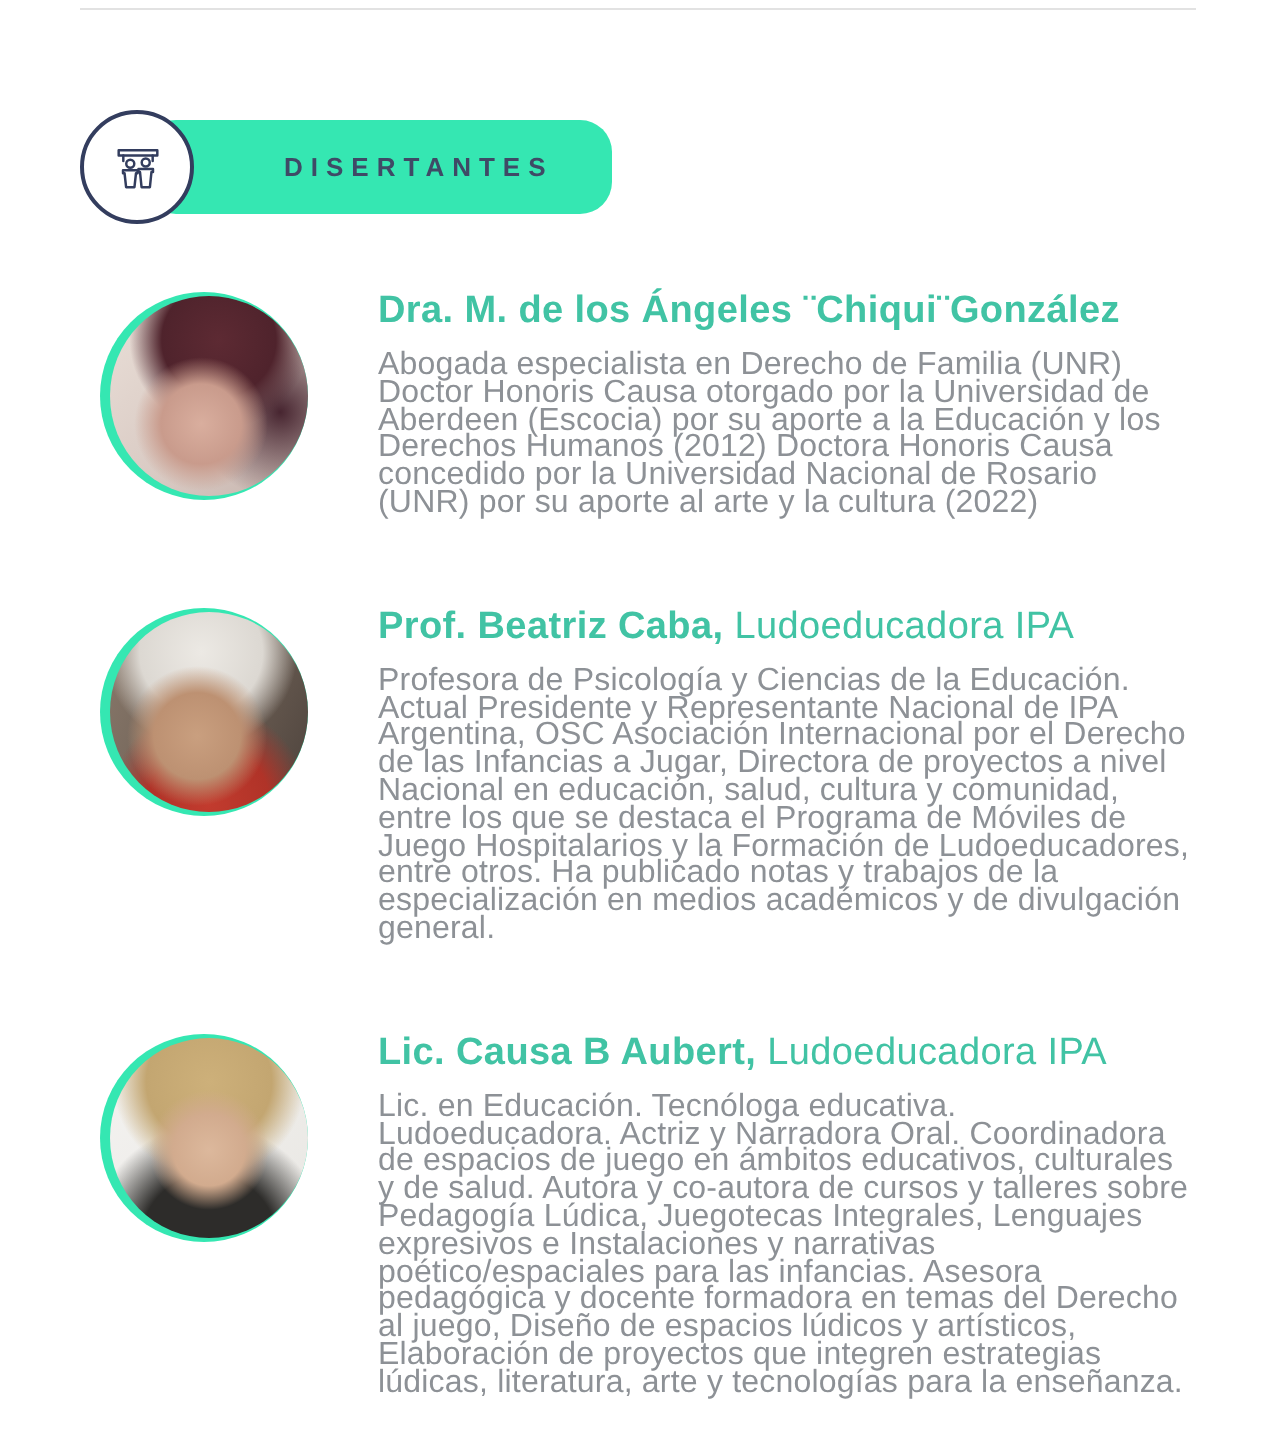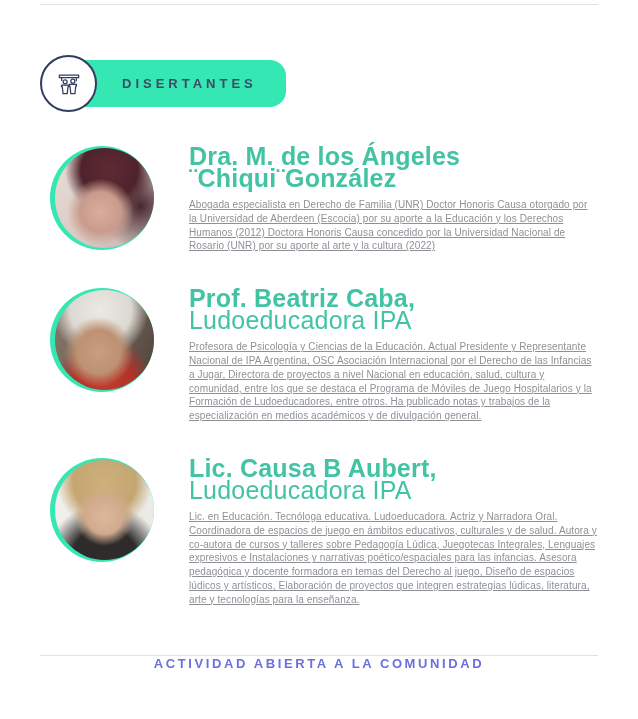--- a/index.html
+++ b/index.html
@@ -17,21 +17,21 @@
   }
   .rule-top { margin-top:4px; }
 
   
   .badge-wrap {
     position:relative;
     margin:50px 0 0 40px;
     height:58px; width:300px;
   }
   .badge-pill {
-    position:absolute; left:12px; top:5px;
+    position:absolute; left:32px; top:5px;
     width:234px; height:47px;
     background:#35e7b2;
     border-radius:16px;
     display:flex; align-items:center;
     padding-left:70px;
   }
   .badge-label {
     font-size:13px; font-weight:bold;
     letter-spacing:4px;
     color:#3f4a66;
@@ -45,21 +45,21 @@
     display:flex; align-items:center; justify-content:center;
     z-index:2;
   }
   .badge-circle svg { width:34px; height:34px; }
 
   
   .speakers { margin:30px 40px 0 50px; }
   .speaker {
     display:flex; align-items:flex-start;
   }
-  .speaker + .speaker { margin-top:32px; }
+  .speaker + .speaker { margin-top:42px; }
 
   .photo-ring {
     flex:none;
     position:relative;
     width:104px; height:104px;
     border-radius:50%;
     background:#35e7b2;
     margin-top:3px;
   }
   .photo {
@@ -84,32 +84,31 @@
   .photo-3 {
     background:
       radial-gradient(circle at 50% 56%, #dcb89c 0%, #d2ab8e 24%, rgba(210,171,142,0) 40%),
       radial-gradient(circle at 50% 22%, #cdb07a 0%, #c3a671 34%, rgba(195,166,113,0) 52%),
       radial-gradient(circle at 50% 102%, #2d2c2a 0%, #2d2c2a 30%, rgba(45,44,42,0) 52%),
       linear-gradient(135deg, #f4f3f1 0%, #e9e7e3 100%);
   }
 
   .speaker-text { margin-left:35px; padding-top:2px; }
   .speaker-name {
-    font-size:25px; line-height:22px;
+    font-size:19px; line-height:22px;
     color:#41c3a4;
     letter-spacing:0.2px;
   }
   .speaker-name .bold { font-weight:bold; }
   .speaker-bio {
     margin-top:9px;
     max-width:414px;
-    font-size:10px; line-height:13.8px;
+    font-size:16px; line-height:13.8px;
     color:#8d9196;
     letter-spacing:0.1px;
-    text-decoration:underline;
   }
 
   
   .rule-bottom { margin-top:48px; }
   .footer-note {
     text-align:center;
     font-size:13px; font-weight:bold;
     letter-spacing:2.6px;
     color:#6b6fe1;
   }

